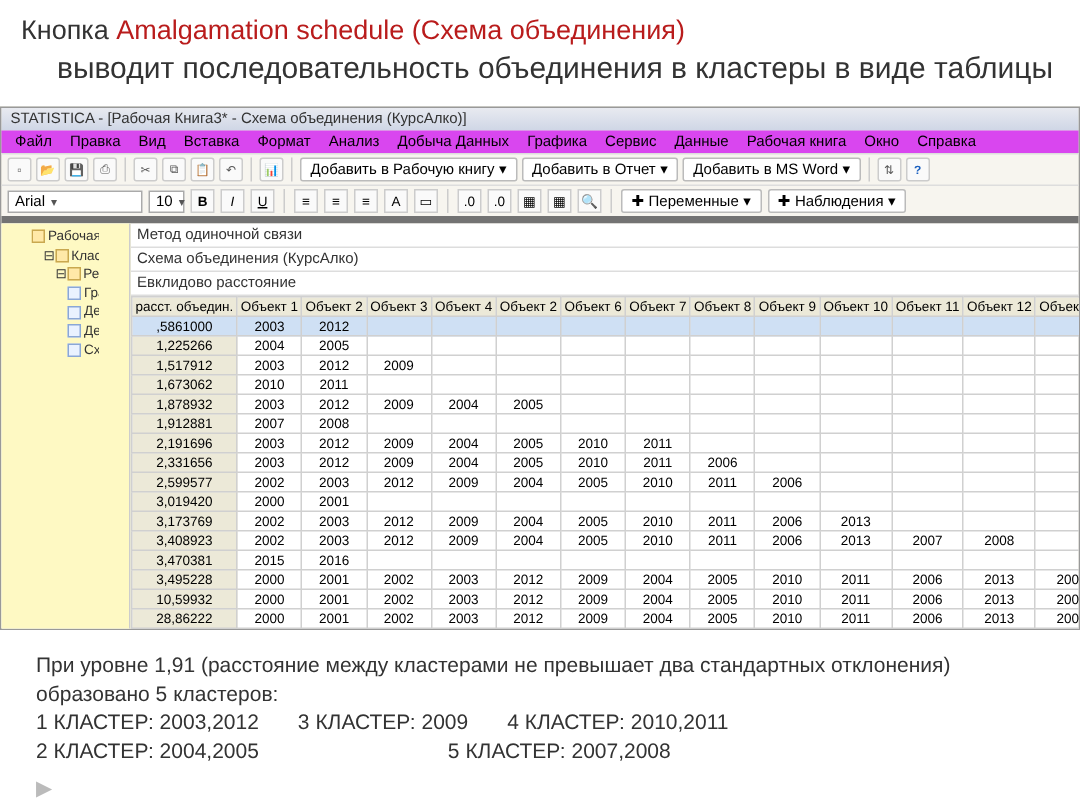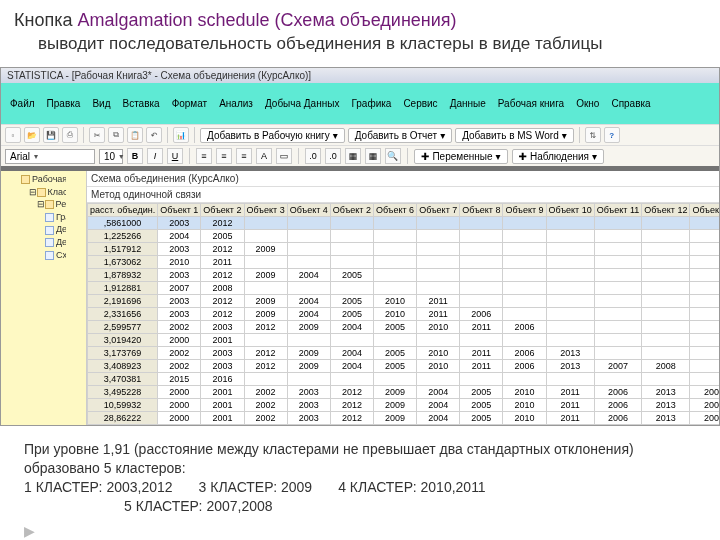--- a/index.html
+++ b/index.html
@@ -1,23 +1,23 @@
 <!DOCTYPE html>
 <html><head>
 <meta charset="utf-8">
 <style>
   * { box-sizing: border-box; margin: 0; padding: 0; }
   body { font-family: Arial, sans-serif; font-size: 12px; background: #fff; width: 720px; }
   .slide { padding: 10px 14px 8px 14px; }
   .title { font-size: 18px; color: #333; margin-bottom: 2px; }
-  .title .kw { color: #701a75; font-weight: normal; }
-  .subtitle { font-size: 17px; color: #333; margin-left: 24px; line-height: 1.3; }
+  .title .kw { color: #b91c1c; font-weight: normal; }
+  .subtitle { font-size: 20px; color: #333; margin-left: 24px; line-height: 1.3; }
   .app { border: 1px solid #999; background: #ece9d8; font-size: 10px; margin-top: 4px; }
   .titlebar { background: linear-gradient(#e8eaf0,#cfd6e6); padding: 2px 6px; font-size: 10px; color: #333; }
-  .menubar { background: #5eead4; padding: 14px 4px; display:flex; gap: 2px; }
+  .menubar { background: #d946ef; padding: 1px 4px; display:flex; gap: 2px; }
   .menubar span { padding: 1px 5px; cursor:default; }
   .icon-row { background:#f7f5ef; border-top:1px solid #ddd; border-bottom:1px solid #ddd; padding:2px 4px; display:flex; align-items:center; gap:3px; flex-wrap: nowrap; overflow:hidden; }
   .icon-btn { width:16px; height:16px; background:#fafafa; border:1px solid #ccc; border-radius:2px; display:inline-flex; align-items:center; justify-content:center; font-size:8px; color:#555; }
   .pill { border:1px solid #bbb; background:#fff; border-radius:2px; padding:1px 6px; display:inline-flex; align-items:center; gap:3px; font-size:10px; }
   .sep { width:1px; height:16px; background:#ccc; margin:0 2px; }
   .fmt-row { background:#f7f5ef; border-bottom:5px solid #737373; padding:2px 4px; display:flex; align-items:center; gap:4px; }
   .combo { border:1px solid #aaa; background:#fff; padding:1px 4px; font-size:10px; display:inline-flex; align-items:center; gap:4px; }
   .combo::after { content:"▾"; font-size:8px; color:#555; }
   .fmt-btn { width:16px; height:16px; border:1px solid #ccc; background:#fafafa; display:inline-flex; align-items:center; justify-content:center; font-size:9px; }
   .workspace { display:flex; background:#fff; }
@@ -126,22 +126,23 @@
     <div class="tree">
       <div class="node"><span class="fico"></span><span>Рабочая книга3*</span></div>
       <div class="node ind1">⊟<span class="fico"></span><span>Кластерный а</span></div>
       <div class="node ind2">⊟<span class="fico"></span><span>Результаты</span></div>
       <div class="node ind3"><span class="fico fdoc"></span><span>Графика</span></div>
       <div class="node ind3"><span class="fico fdoc"></span><span>Дендро</span></div>
       <div class="node ind3"><span class="fico fdoc"></span><span>Дендро</span></div>
       <div class="node ind3"><span class="fico fdoc"></span><span>Схема о</span></div>
     </div>
     <div class="grid">
+      <div class="meta">Метод одиночной связи</div>
       <div class="meta">Схема объединения (КурсАлко)</div>
-      <div class="meta">Метод одиночной связи</div>
+      <div class="meta">Евклидово расстояние</div>
       <table>
         <thead>
             <tr id="thead-row">
               <th class="rowhead">расст. объедин.</th>
               <th>Объект 1</th>
               <th>Объект 2</th>
               <th>Объект 3</th>
               <th>Объект 4</th>
               <th>Объект 2</th>
               <th>Объект 6</th>
@@ -418,16 +419,17 @@
 </div>
 
 <div class="bottom">
   <div>При уровне 1,91 (расстояние между кластерами не превышает два стандартных отклонения) образовано 5 кластеров:</div>
   <div class="clusters">
     <span>1 КЛАСТЕР: 2003,2012</span>
     <span>3 КЛАСТЕР: 2009</span>
     <span>4 КЛАСТЕР: 2010,2011</span>
   </div>
   <div class="clusters">
+    <span>2 КЛАСТЕР: 2004,2005</span>
     <span style="margin-left:100px">5 КЛАСТЕР: 2007,2008</span>
   </div>
   <div class="marker">▶</div>
 </div>
 
 </body></html>

